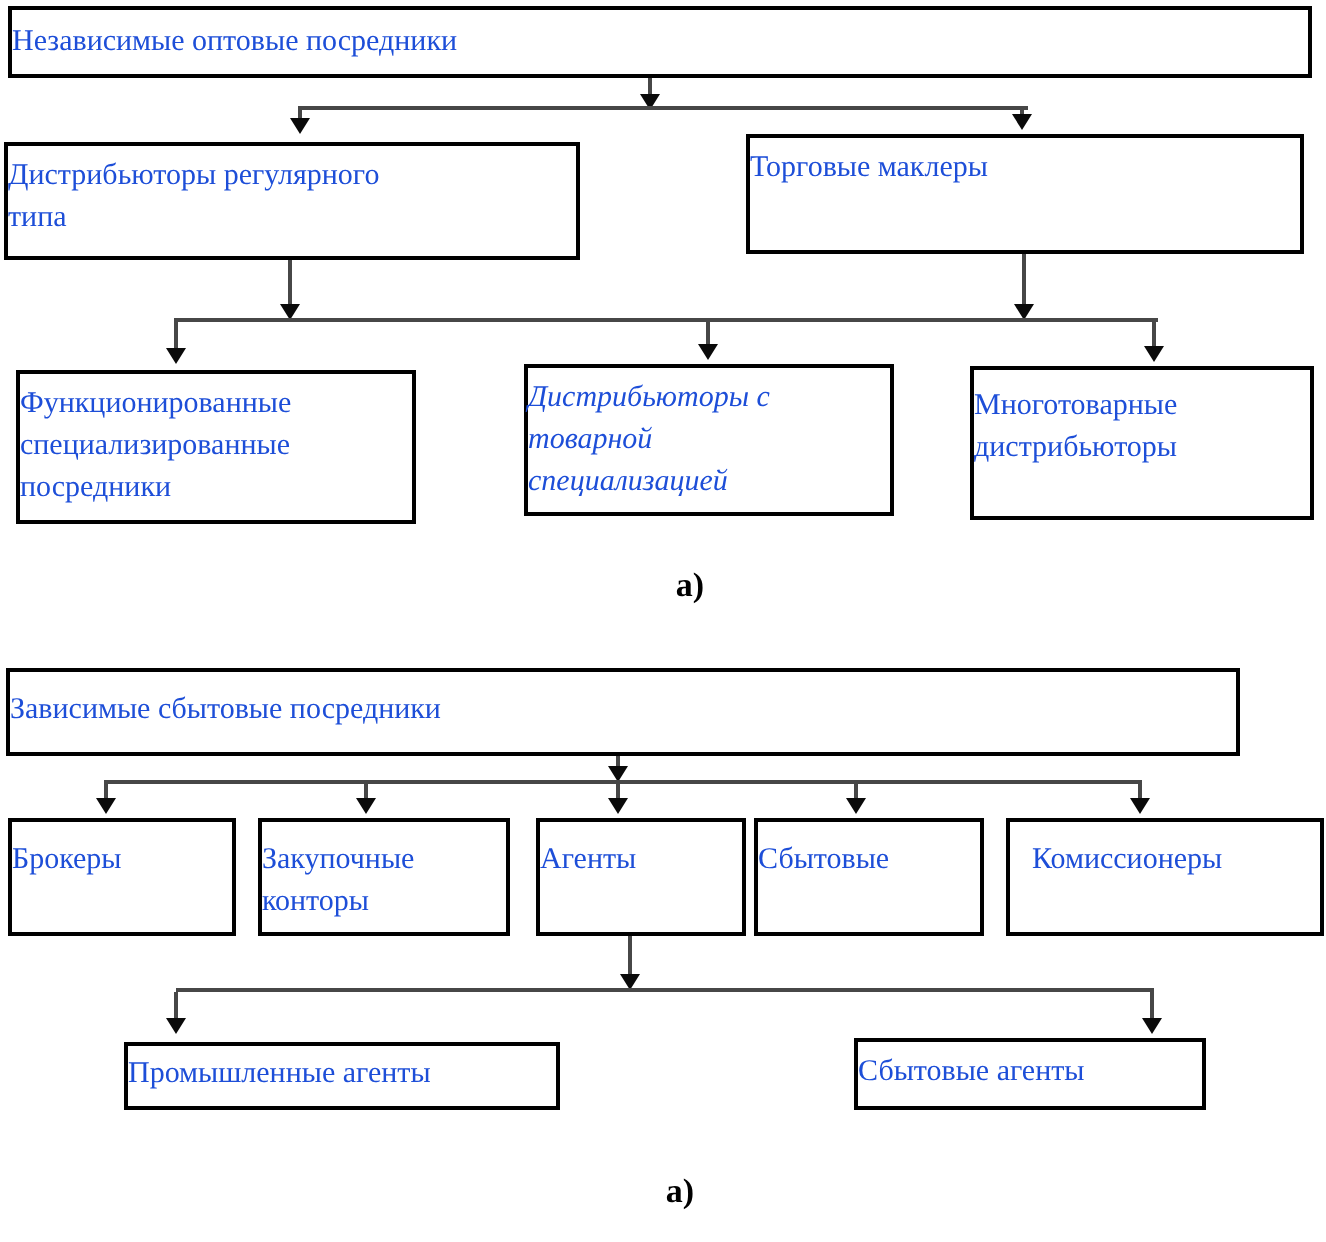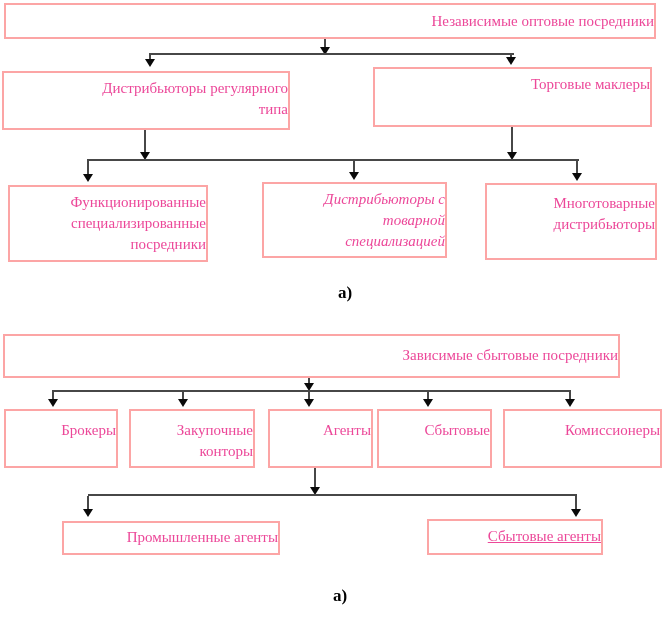--- a/index.html
+++ b/index.html
@@ -7,26 +7,26 @@
   .stage {
     position: relative;
     width: 663px;
     height: 621px;
     background: #ffffff;
     overflow: hidden;
   }
   .node {
     position: absolute;
     box-sizing: border-box;
-    border: 2px solid #fca5a5;
+    border: 2px solid #000000;
     background: #ffffff;
-    text-align: right;
+    text-align: left;
     font-size: 15px;
     line-height: 21px;
-    color: #ec4899;
+    color: #1d4ed8;
   }
   .hline, .vline { position: absolute; background: #474747; }
   .hline { height: 2px; }
   .vline { width: 2px; }
   .arrowhead {
     position: absolute;
     width: 0; height: 0;
     border-left: 5px solid transparent;
     border-right: 5px solid transparent;
     border-top: 8px solid #0a0a0a;
@@ -108,18 +108,18 @@
     <div class="vline" style="left:314px; top:468px; height:19px;"></div>
     <div class="arrowhead" style="left:310px; top:487px;"></div>
     <div class="hline" style="left:88px; top:494px; width:489px;"></div>
 
     <div class="vline" style="left:87px; top:496px; height:13px;"></div>
     <div class="arrowhead" style="left:83px; top:509px;"></div>
     <div class="vline" style="left:575px; top:496px; height:13px;"></div>
     <div class="arrowhead" style="left:571px; top:509px;"></div>
 
     <div class="node" style="left:62px; top:521px; width:218px; height:34px; padding-top:4px;">Промышленные агенты</div>
-    <div class="node" style="left:427px; top:519px; width:176px; height:36px; padding-top:5px;text-decoration:underline;">Сбытовые агенты</div>
+    <div class="node" style="left:427px; top:519px; width:176px; height:36px; padding-top:5px;">Сбытовые агенты</div>
 
     <div class="caption" style="left:290px; top:586px;">а)</div>
   </div>
 
 </div>
 
 </body></html>

